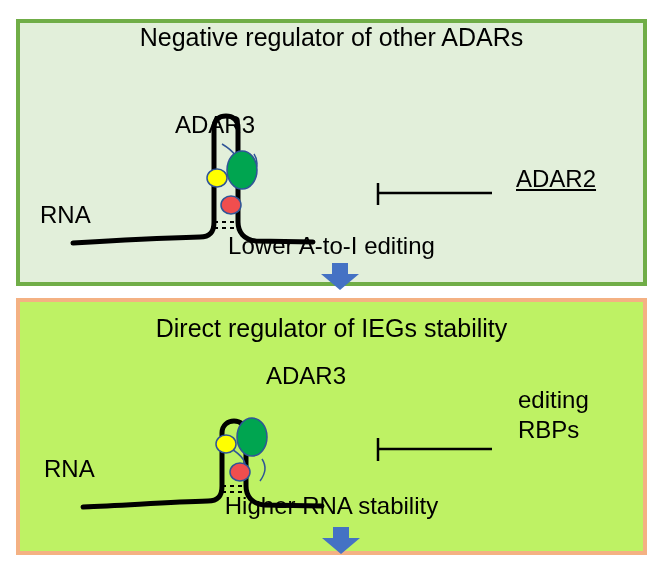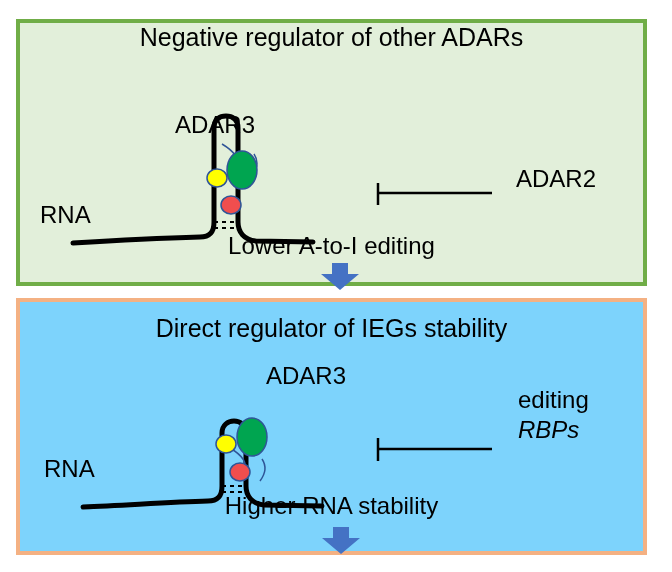--- a/index.html
+++ b/index.html
@@ -12,30 +12,30 @@
   .lbl { position: absolute; font-size: 24px; white-space: nowrap; line-height: 1; }
   .caption { position: absolute; left: 0; right: 0; text-align: center; font-size: 24px; }
   svg.art { position: absolute; left: 0; top: 0; }
 </style>
 </head>
 <body>
 
 <div id="panel-top" class="panel" style="border-color: rgb(112, 173, 71); background: rgb(226, 239, 218);">
   <div class="title" style="top:0;">Negative regulator of other ADARs</div>
   <div class="lbl" style="left:155px; top:90px;">ADAR3</div>
-  <div class="lbl" style="left:496px; top:144px;">ADAR2</div>
+  <div class="lbl" style="left:496px; top:144px;text-decoration:underline;">ADAR2</div>
   <div class="lbl" style="left:20px; top:180px;">RNA</div>
   <div class="caption" style="top:209px;">Lower A-to-I editing</div>
 </div>
 
-<div id="panel-bottom" class="panel" style="border-color: rgb(244, 177, 131); background: #7dd3fc;">
+<div id="panel-bottom" class="panel" style="border-color: rgb(244, 177, 131); background: #bef264;">
   <div class="title" style="top:12px;">Direct regulator of IEGs stability</div>
   <div class="lbl" style="left:246px; top:62px;">ADAR3</div>
   <div class="lbl" style="left:498px; top:86px;">editing</div>
-  <div class="lbl" style="left:498px; top:116px;font-style:italic;">RBPs</div>
+  <div class="lbl" style="left:498px; top:116px;">RBPs</div>
   <div class="lbl" style="left:24px; top:155px;">RNA</div>
   <div class="caption" style="top:190px;">Higher RNA stability</div>
 </div>
 
 <svg class="art" width="672" height="572" viewBox="0 0 672 572">
 
   <g>
     <path d="M73,243 C120,240 160,238 200,237 C210,237 214,232 214,222 L214,128 C214,119 220,116 226,116 C232,116 238,119 238,128 L238,222 C238,232 244,240 256,241 L313,242" fill="none" stroke="#000" stroke-width="5" stroke-linecap="round"></path>
     <line x1="214" y1="222" x2="238" y2="222" stroke="#000" stroke-width="2" stroke-dasharray="4,4"></line>
     <line x1="214" y1="228" x2="238" y2="228" stroke="#000" stroke-width="2" stroke-dasharray="4,4"></line>

